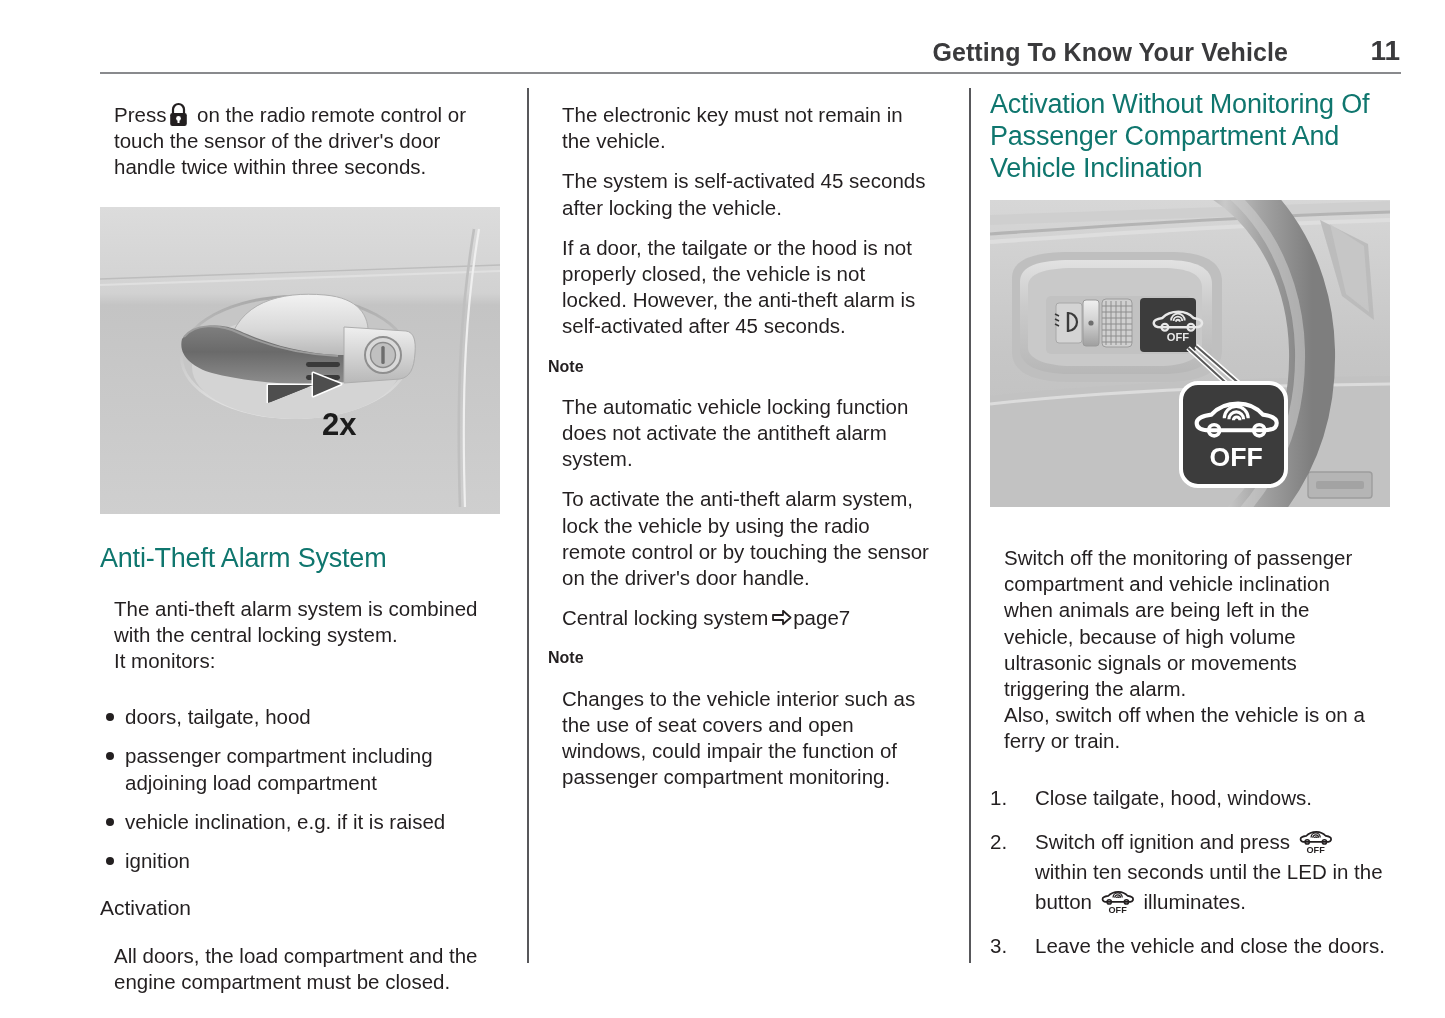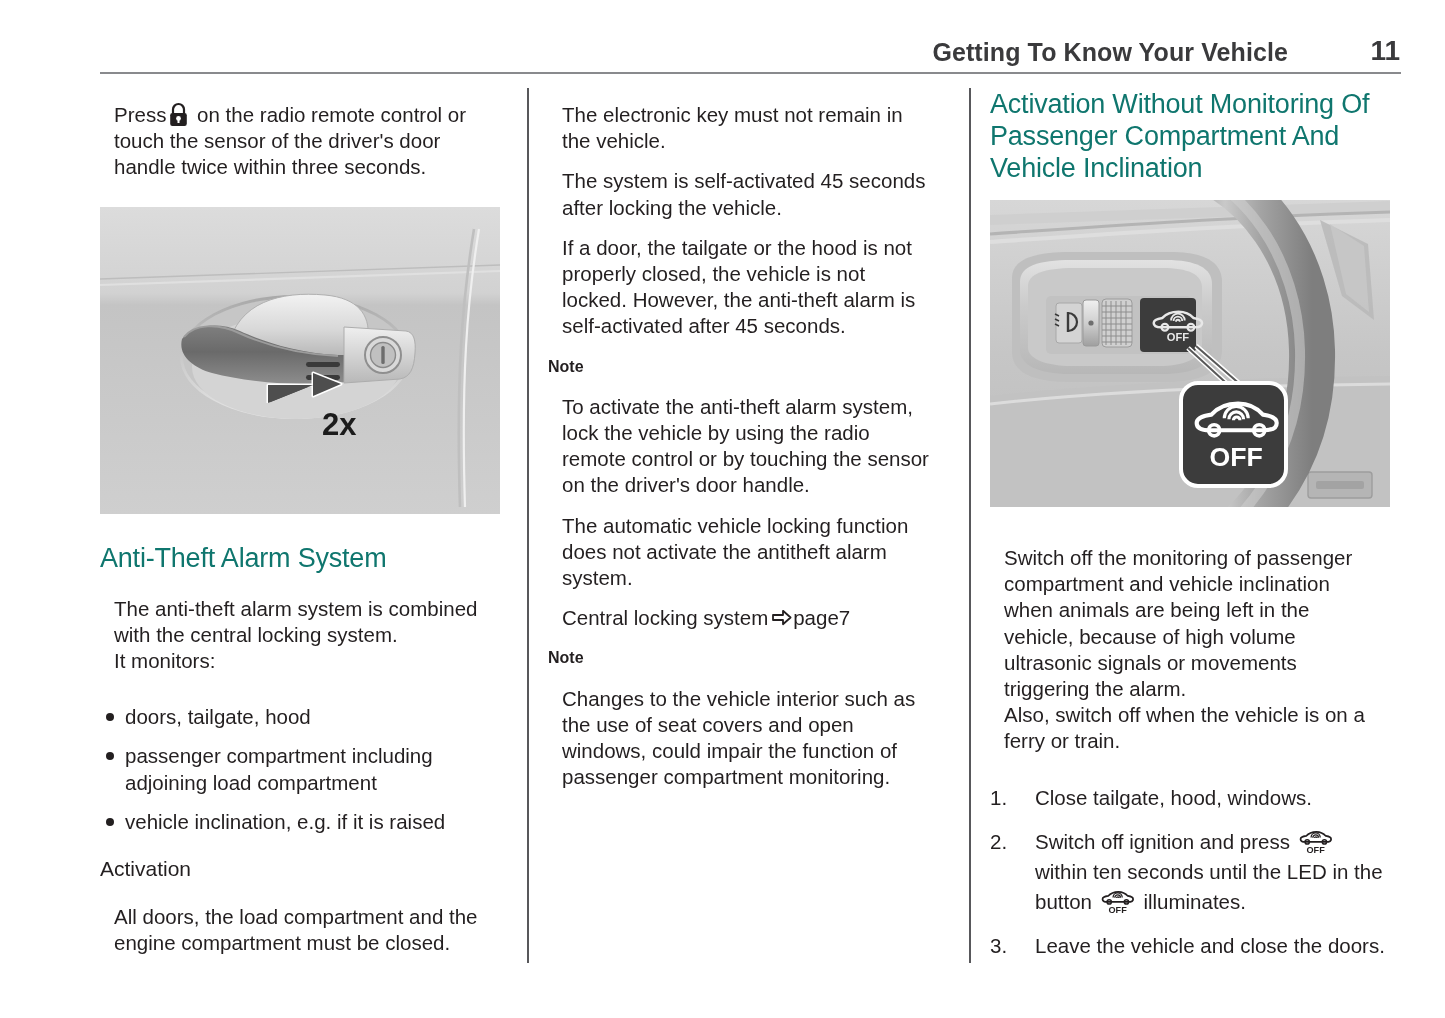--- a/index.html
+++ b/index.html
@@ -279,38 +279,39 @@
     <div class="gap-8"></div>
 
     <p class="body">The anti-theft alarm system is combined with the central locking system.<br>It monitors:</p>
 
     <div class="gap-16"></div>
 
     <ul class="bullets">
       <li>doors, tailgate, hood</li>
       <li>passenger compartment including adjoining load compartment</li>
       <li>vehicle inclination, e.g. if it is raised</li>
+      <li>ignition</li>
     </ul>
 
     <div class="gap-8"></div>
 
     <h3 class="sub">Activation</h3>
 
     <div class="gap-8"></div>
 
     <p class="body">All doors, the load compartment and the engine compartment must be closed.</p>
   </div>
 
   <div class="col col2">
     <p class="body">The electronic key must not remain in the vehicle.</p>
     <p class="body">The system is self-activated 45 seconds after locking the vehicle.</p>
     <p class="body">If a door, the tailgate or the hood is not properly closed, the vehicle is not locked. However, the anti-theft alarm is self-activated after 45 seconds.</p>
     <h4 class="note">Note</h4>
+    <p class="body">The automatic vehicle locking function does not activate the antitheft alarm system.</p>
     <p class="body">To activate the anti-theft alarm system, lock the vehicle by using the radio remote control or by touching the sensor on the driver's door handle.</p>
-    <p class="body">The automatic vehicle locking function does not activate the antitheft alarm system.</p>
     <p class="body"><span>Central locking system</span><span class="arrow-right"><svg viewBox="0 0 20 17" width="20" height="17">
             <path d="M1 6 L11 6 L11 1.8 L18.6 8.5 L11 15.2 L11 11 L1 11 Z" fill="none" stroke="#231f20" stroke-width="1.8" stroke-linejoin="round"></path>
           </svg></span><span>page7</span></p>
     <h4 class="note">Note</h4>
     <p class="body">Changes to the vehicle interior such as the use of seat covers and open windows, could impair the function of passenger compartment monitoring.</p>
   </div>
 
   <div class="col col3">
 
     <h2 class="sec">Activation Without Monitoring Of Passenger Compartment And Vehicle Inclination</h2>

